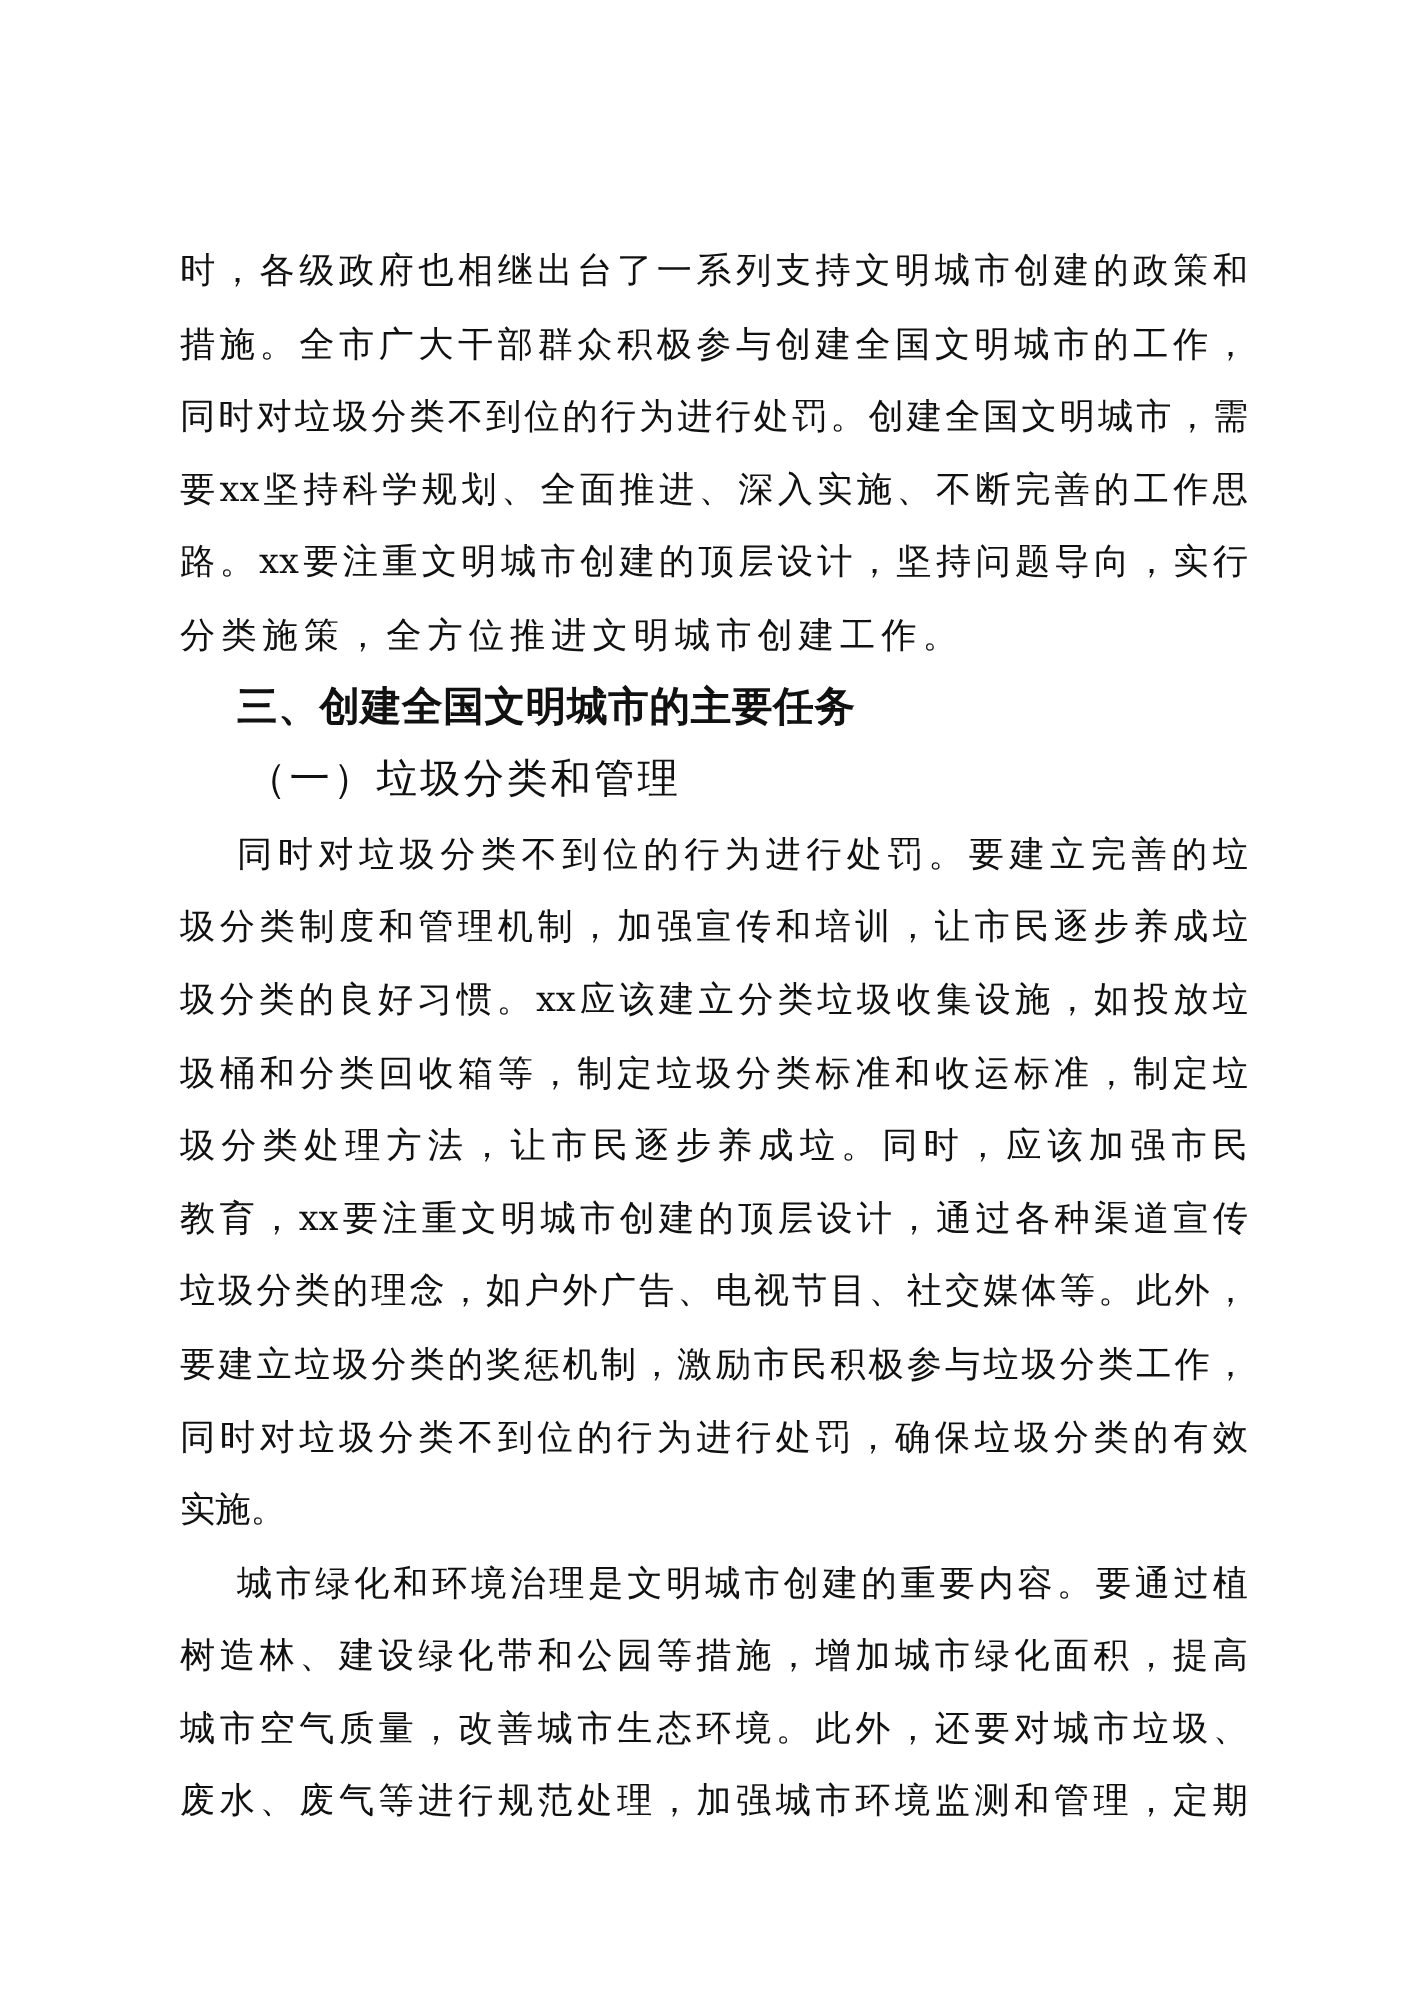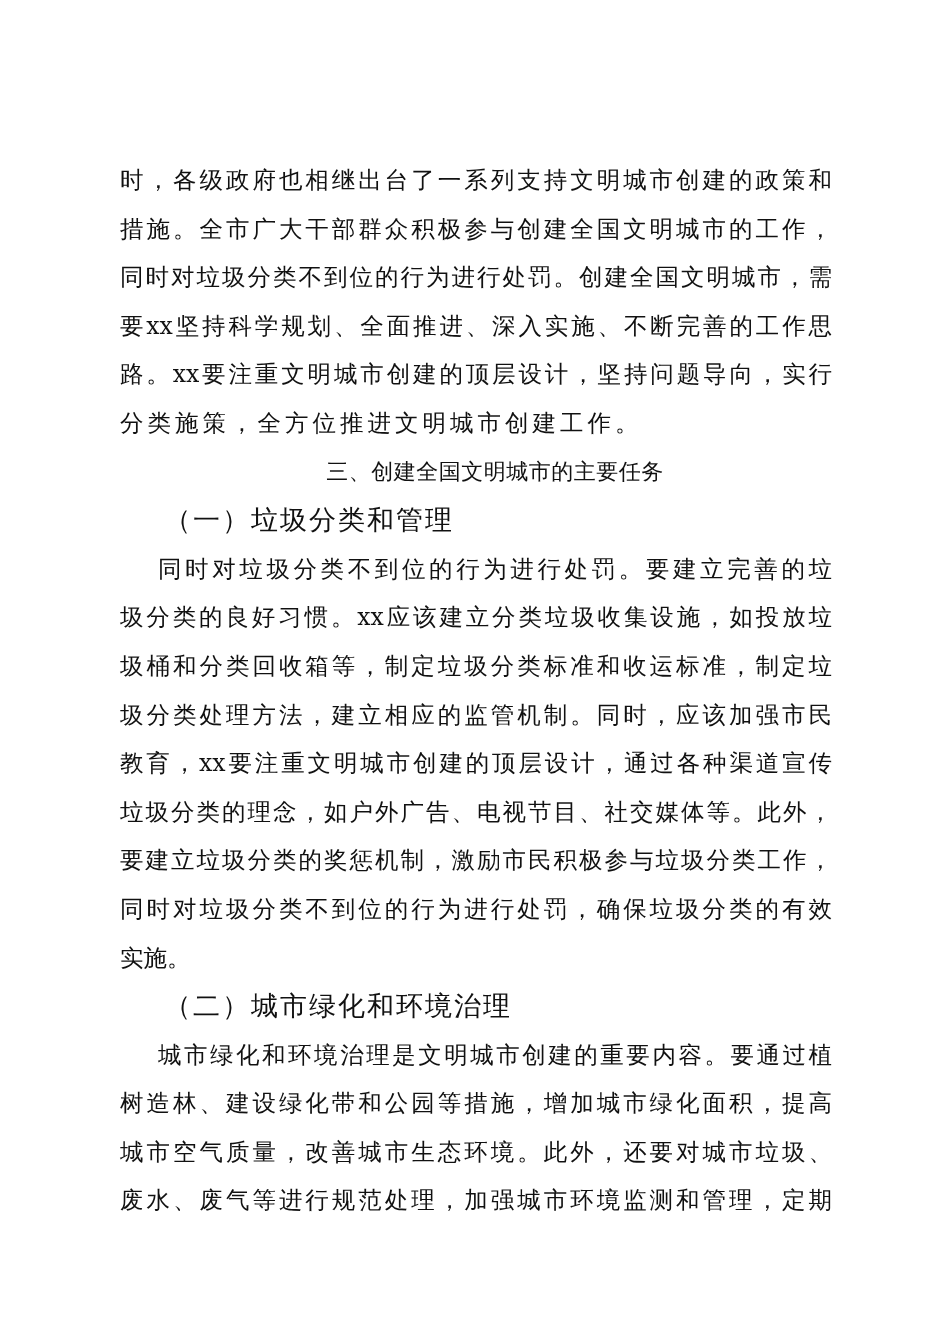--- a/index.html
+++ b/index.html
@@ -31,28 +31,27 @@
       letter-spacing: 0;
     }
     .line.last {
       text-align-last: left;
     }
     .line.indent {
       padding-left: 38px;
     }
     .heading-1 {
       font-family: "DejaVu Sans", "Liberation Sans", sans-serif;
-      font-weight: normal;
-      font-size: 22px;
+      font-weight: bold;
+      font-size: 27px;
       height: 48.6px;
       line-height: 48.6px;
       padding-left: 38px;
       white-space: nowrap;
       letter-spacing: 0.5px;
-      text-align: center;
     }
     .heading-2 {
       font-size: 27px;
       height: 48.6px;
       line-height: 48.6px;
       padding-left: 44px;
       white-space: nowrap;
       letter-spacing: 2px;
     }
     .tracked {
@@ -72,31 +71,31 @@
     <div class="line">路。xx要注重文明城市创建的顶层设计，坚持问题导向，实行</div>
     <div class="line last tracked">分类施策，全方位推进文明城市创建工作。</div>
   </div>
 
   <div class="heading-1">三、创建全国文明城市的主要任务</div>
 
   <div class="heading-2">（一）垃圾分类和管理</div>
 
   <div>
     <div class="line indent">同时对垃圾分类不到位的行为进行处罚。要建立完善的垃</div>
+    <div class="line">圾分类制度和管理机制，加强宣传和培训，让市民逐步养成垃</div>
     <div class="line">圾分类的良好习惯。xx应该建立分类垃圾收集设施，如投放垃</div>
     <div class="line">圾桶和分类回收箱等，制定垃圾分类标准和收运标准，制定垃</div>
-    <div class="line">圾分类处理方法，建立相应的监管机制。同时，应该加强市民</div>
+    <div class="line">圾分类处理方法，让市民逐步养成垃。同时，应该加强市民</div>
     <div class="line">教育，xx要注重文明城市创建的顶层设计，通过各种渠道宣传</div>
     <div class="line">垃圾分类的理念，如户外广告、电视节目、社交媒体等。此外，</div>
     <div class="line">要建立垃圾分类的奖惩机制，激励市民积极参与垃圾分类工作，</div>
     <div class="line">同时对垃圾分类不到位的行为进行处罚，确保垃圾分类的有效</div>
     <div class="line last">实施。</div>
   </div>
 
-  <div class="heading-2">（二）城市绿化和环境治理</div>
 
   <div>
     <div class="line indent">城市绿化和环境治理是文明城市创建的重要内容。要通过植</div>
     <div class="line">树造林、建设绿化带和公园等措施，增加城市绿化面积，提高</div>
     <div class="line">城市空气质量，改善城市生态环境。此外，还要对城市垃圾、</div>
     <div class="line">废水、废气等进行规范处理，加强城市环境监测和管理，定期</div>
   </div>
 
 </div>
 

